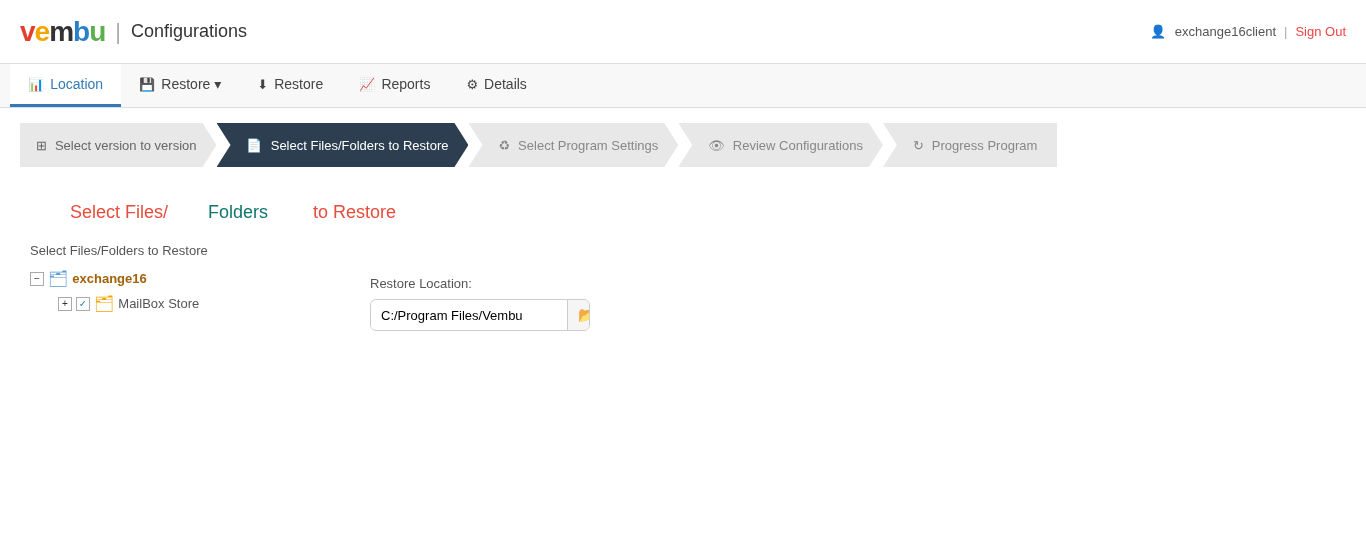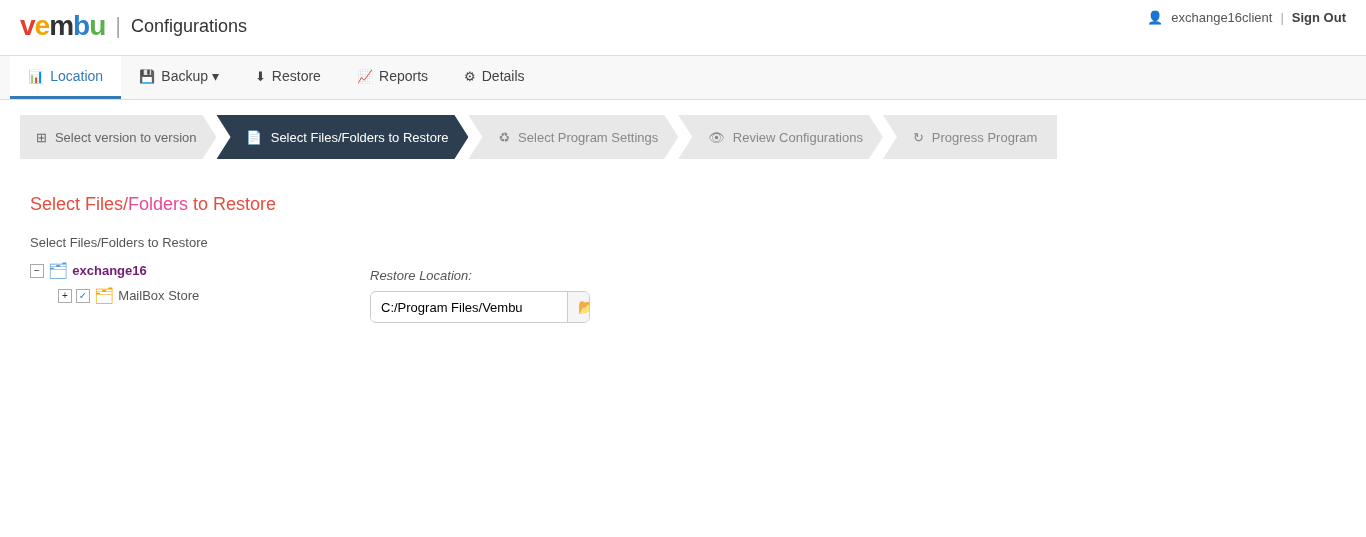--- a/index.html
+++ b/index.html
@@ -1,26 +1,26 @@
 <!DOCTYPE html>
 <html><head>
   <meta charset="utf-8">
   <style>
     * { box-sizing: border-box; margin: 0; padding: 0; }
     body { font-family: Arial, sans-serif; font-size: 14px; background: #fff; color: #333; }
 
     
     .header {
       display: flex;
-      align-items: flex-start;
+      align-items: center;
       justify-content: space-between;
       padding: 10px 20px;
       background: #fff;
       border-bottom: 1px solid #ddd;
-      height: 56px;
+      height: 64px;
     }
     .logo {
       display: flex;
       align-items: center;
       gap: 6px;
     }
     .logo-vembu {
       font-size: 28px;
       font-weight: bold;
       color: #333;
@@ -43,23 +43,23 @@
     }
     .header-right {
       display: flex;
       align-items: center;
       gap: 8px;
       font-size: 13px;
       color: #555;
     }
     .user-icon { color: #666; }
     .signout-link {
-      color: #404040;
+      color: #ef4444;
       text-decoration: none;
-      font-weight: bold;
+      font-weight: normal;
     }
     .pipe { color: #aaa; }
 
     
     .nav {
       display: flex;
       background: #f8f8f8;
       border-bottom: 1px solid #ddd;
       padding: 0 10px;
     }
@@ -120,21 +120,21 @@
     
     .content {
       padding: 20px 30px;
     }
     .section-title {
       font-size: 18px;
       color: #2980b9;
       font-weight: normal;
       margin-bottom: 20px;
     }
-    .section-title span { color: #e74c3c; }
+    .section-title span { color: #e74c3c; margin-left: 40px; }
 
     .tree-label {
       font-size: 13px;
       color: #555;
       margin-bottom: 8px;
     }
 
     .tree-area {
       display: flex;
       gap: 60px;
@@ -170,36 +170,35 @@
       height: 14px;
       border: 1px solid #aaa;
       display: inline-flex;
       align-items: center;
       justify-content: center;
       background: #fff;
       flex-shrink: 0;
       font-size: 10px;
       color: #2980b9;
     }
-    .tree-node-label { font-size: 13px; color: #701a75; font-weight: bold; }
+    .tree-node-label { font-size: 13px; color: #a16207; font-weight: bold; }
     .tree-node-label.child { font-weight: normal; color: #555; }
 
     
     .folder-icon-blue { color: #5b9bd5; font-size: 16px; }
     .folder-icon-orange { color: #f4a500; font-size: 16px; }
 
     
     .restore-location {
       margin-top: 10px;
     }
     .restore-location-label {
       font-size: 13px;
       color: #555;
       margin-bottom: 8px;
-      font-style: italic;
     }
     .restore-location-input {
       display: flex;
       align-items: center;
       border: 1px solid #ccc;
       border-radius: 6px;
       overflow: hidden;
       width: 220px;
     }
     .restore-location-text {
@@ -239,21 +238,21 @@
   </div>
 </div>
 
 <nav class="nav">
   <a class="nav-item active" href="#">
     <span class="nav-icon">📊</span>
     <span>Location</span>
   </a>
   <a class="nav-item" href="#">
     <span class="nav-icon">💾</span>
-    <span>Backup ▾</span>
+    <span>Restore ▾</span>
   </a>
   <a class="nav-item" href="#">
     <span class="nav-icon">⬇</span>
     <span>Restore</span>
   </a>
   <a class="nav-item" href="#">
     <span class="nav-icon">📈</span>
     <span>Reports</span>
   </a>
   <a class="nav-item" href="#">
@@ -280,21 +279,21 @@
     <span>Review Configurations</span>
   </div>
   <div class="wizard-step upcoming" style="clip-path: polygon(0 0, 100% 0, 100% 100%, 0 100%, 14px 50%);">
     <span class="step-icon">↻</span>
     <span>Progress Program</span>
   </div>
 </div>
 
 <div class="content">
   <h2 class="section-title">
-    <span>Select Files/</span><span style="color:#ec4899;">Folders</span><span> to Restore</span>
+    <span>Select Files/</span><span style="color:#0f766e;">Folders</span><span> to Restore</span>
   </h2>
 
   <div class="tree-label">Select Files/Folders to Restore</div>
 
   <div class="tree-area">
 
     <div class="tree">
 
       <div class="tree-node">
         <span class="tree-toggle">−</span>

